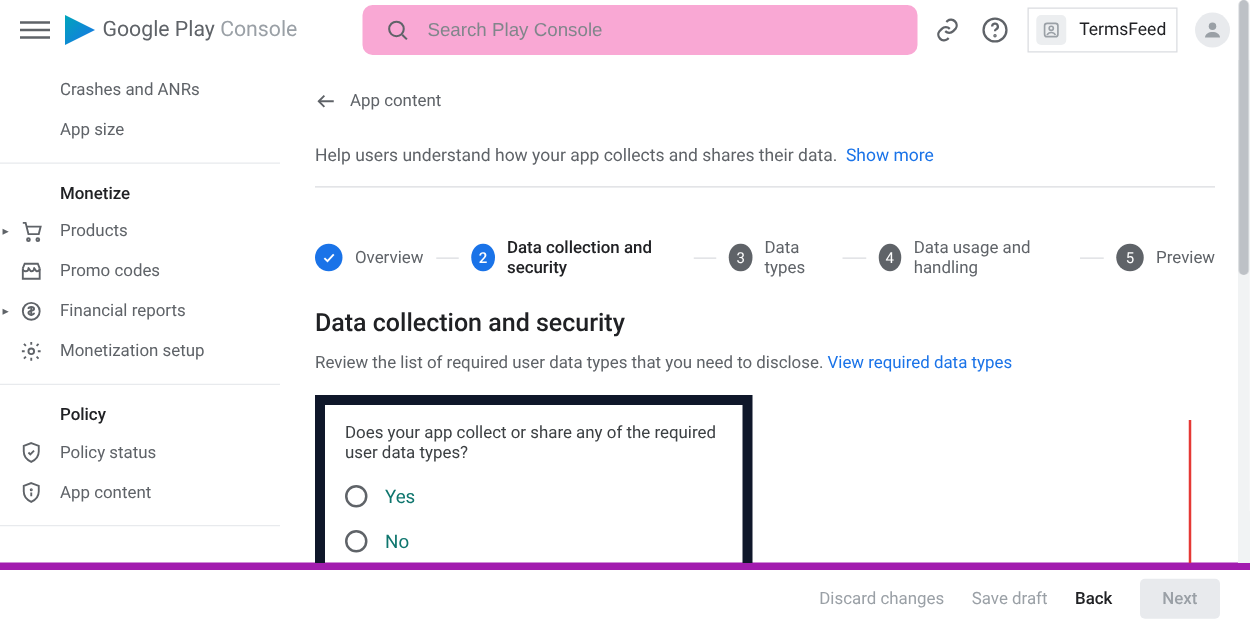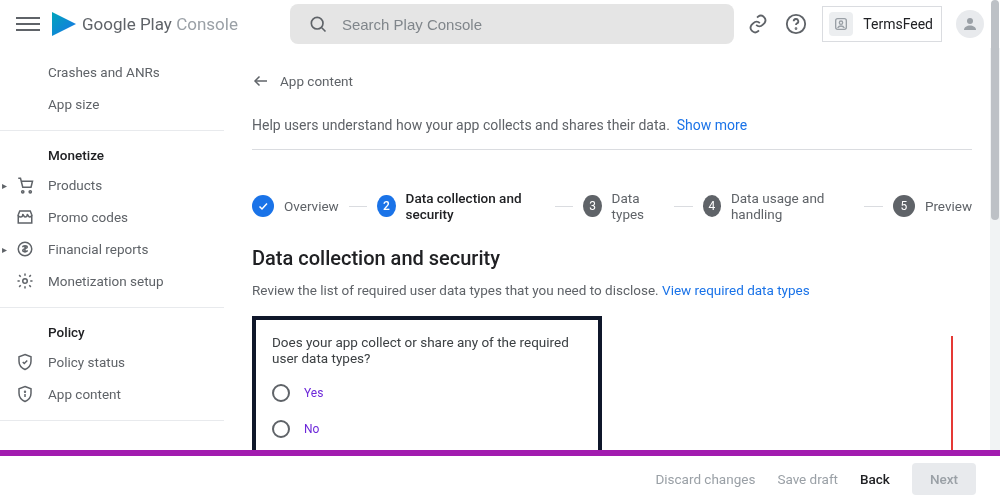--- a/index.html
+++ b/index.html
@@ -29,21 +29,21 @@
   clip-path: polygon(0 0, 100% 50%, 0 100%);
   position: relative;
 }
 .logo-text { font-size: 17px; color: #5f6368; }
 .logo-text .g { color: #5f6368; font-weight: 400; }
 .logo-text .c { color: #9aa0a6; font-weight: 400; }
 .search-box {
   flex: 1;
   max-width: 520px;
   height: 40px;
-  background: #e5e5e5;
+  background: #f9a8d4;
   border-radius: 8px;
   display: flex;
   align-items: center;
   padding: 0 16px;
   gap: 12px;
   margin-left: 40px;
 }
 .search-box input {
   flex: 1;
   border: none;
@@ -113,29 +113,29 @@
 .step-badge.pending { background: #5f6368; }
 .step-label { color: #5f6368; }
 .step.current .step-label { color: #202124; font-weight: 500; }
 .step-connector { width: 22px; height: 1px; background: #dadce0; }
 
 .section-title { font-size: 20px; font-weight: 500; margin-top: 24px; }
 .section-desc { color: #5f6368; font-size: 13.5px; margin-top: 12px; }
 .section-desc a { color: #1a73e8; text-decoration: none; cursor: pointer; }
 
 .question-box {
-  border: 4px solid #0f172a;
+  border: 8px solid #0f172a;
   margin-top: 18px;
   padding: 14px 16px 18px 16px;
   width: 350px;
 }
 .question-text { font-size: 13.5px; color: #3c4043; }
 .radio-row { display: flex; align-items: center; gap: 14px; margin-top: 18px; cursor: pointer; }
 .radio-circle { width: 18px; height: 18px; border: 2px solid #5f6368; border-radius: 50%; }
-.radio-label { font-size: 12px; color: #6d28d9; }
+.radio-label { font-size: 15px; color: #0f766e; }
 
 .annotation-arrow {
   position: absolute;
   right: 38px;
   top: 288px;
   pointer-events: none;
 }
 
 .footer {
   position: absolute;

